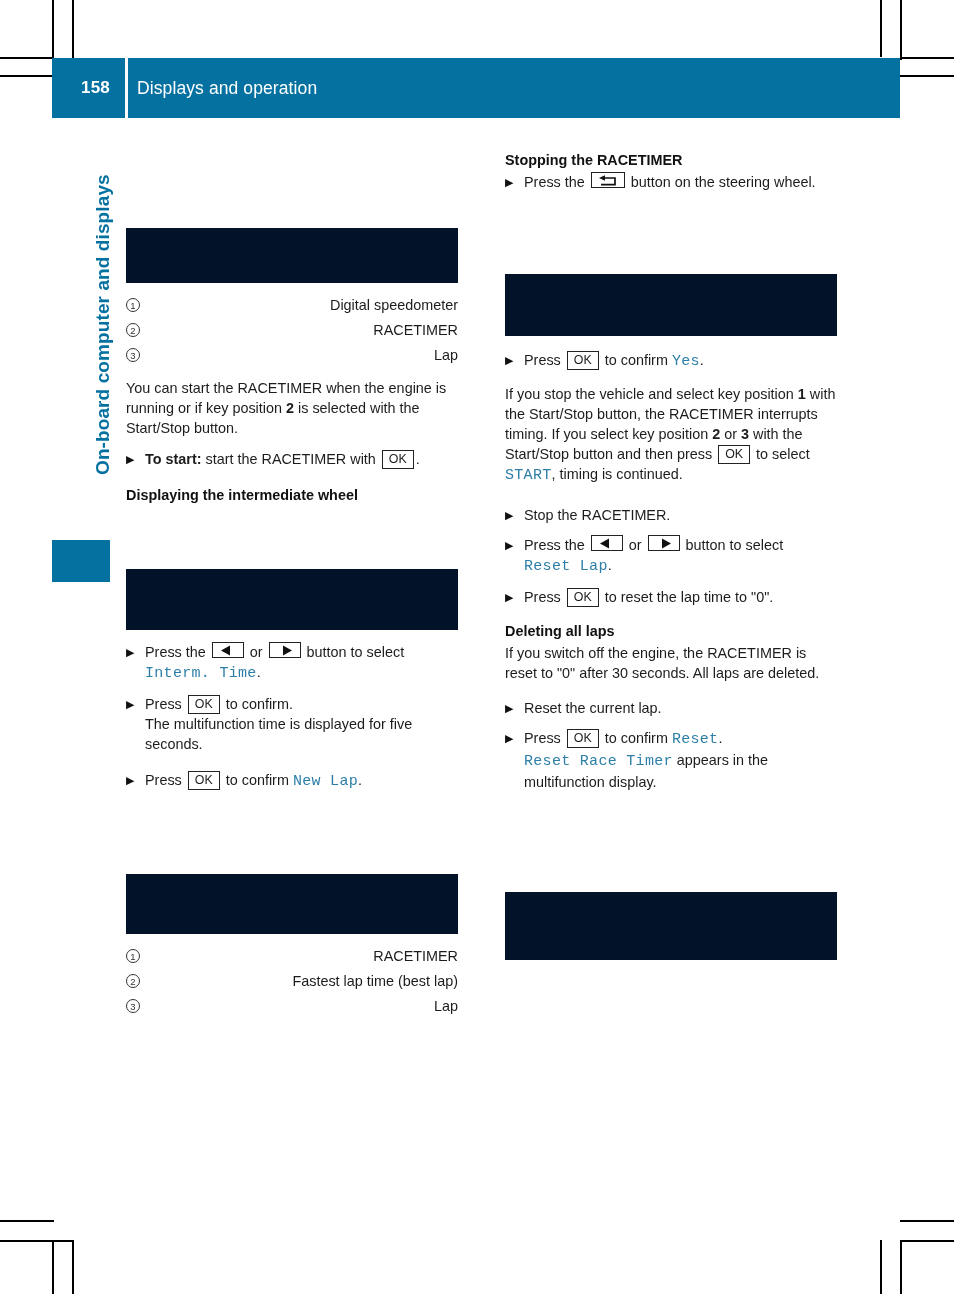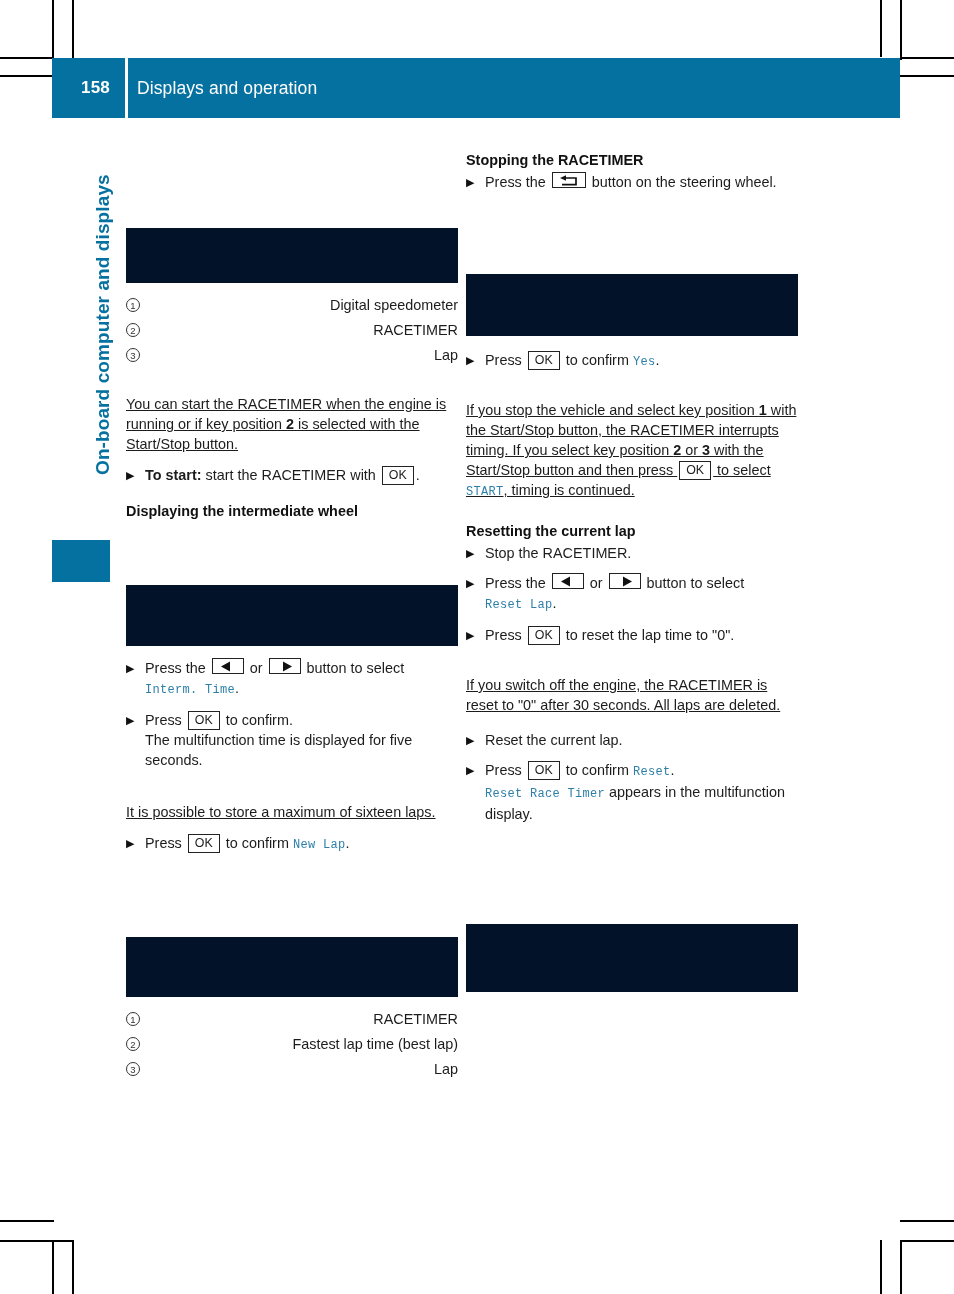--- a/index.html
+++ b/index.html
@@ -97,42 +97,41 @@
 
   
   .col {
     position: absolute;
     width: 332px;
     font-size: 14.4px;
     line-height: 20px;
     color: #1c1c1c;
   }
   .col-left  { left: 126px; top: 150px; }
-  .col-right { left: 466px; top: 150px; }
+  .col-right { left: 505px; top: 150px; }
 
   
   .figure {
     background: #021229;
     width: 100%;
     box-sizing: border-box;
   }
   .figure-wrap {
     position: relative;
     width: 100%;
   }
   .figure-ghost {
     background: #ffffff;
     width: 100%;
   }
 
   
   p { margin: 0 0 0 0; }
   .para {
-    margin: 16px 0 11px 0;
-    text-decoration: underline;
+    margin: 0 0 11px 0;
   }
   .h3 {
     font-weight: bold;
     font-size: 14.4px;
     margin: 0 0 2px 0;
     color: #111111;
   }
 
   
   .legend-item {
@@ -189,21 +188,21 @@
   .key svg { display: block; }
   .key-icon {
     padding: 2px 5px 1px 5px;
     vertical-align: -1px;
   }
 
   
   .mfd {
     color: #2D7FA8;
     font-family: "Liberation Mono", monospace;
-    font-size: 12px;
+    font-size: 15px;
     letter-spacing: 0.3px;
   }
   b, .bold { font-weight: bold; }
 </style>
 </head>
 <body>
 
 <div class="crop-line" style="left:52px;top:0px;width:2px;height:60px;"></div>
 <div class="crop-line" style="left:72px;top:0px;width:2px;height:77px;"></div>
 <div class="crop-line" style="left:0px;top:57px;width:54px;height:2px;"></div>
@@ -285,21 +284,20 @@
           </svg></span><span> button to select </span><br><span class="mfd">Interm. Time</span><span>.</span></span>
   </div>
 
   <div class="step">
     <span class="step-arrow">▶</span>
     <span class="step-body"><span>Press </span><span class="key">OK</span><span> to confirm.</span><br><span>The multifunction time is displayed for five seconds.</span></span>
   </div>
 
   <div style="height:6px;"></div>
 
-  <p class="para">It is possible to store a maximum of sixteen laps.</p>
 
   <div class="step">
     <span class="step-arrow">▶</span>
     <span class="step-body"><span>Press </span><span class="key">OK</span><span> to confirm </span><span class="mfd">New Lap</span><span>.</span></span>
   </div>
 
   <div style="height:10px;"></div>
 
   <div class="figure-wrap">
     <div class="figure-ghost" style="height:62px;"></div>
@@ -350,21 +348,20 @@
     <span class="step-arrow">▶</span>
     <span class="step-body"><span>Press </span><span class="key">OK</span><span> to confirm </span><span class="mfd">Yes</span><span>.</span></span>
   </div>
 
   <div style="height:2px;"></div>
 
   <p class="para"><span>If you stop the vehicle and select key position </span><b>1</b><span> with the Start/Stop button, the RACETIMER interrupts timing. If you select key position </span><b>2</b><span> or </span><b>3</b><span> with the Start/Stop button and then press </span><span class="key">OK</span><span> to select </span><span class="mfd">START</span><span>, timing is continued.</span></p>
 
   <div style="height:8px;"></div>
 
-  <div class="h3">Resetting the current lap</div>
 
   <div class="step">
     <span class="step-arrow">▶</span>
     <span class="step-body">Stop the RACETIMER.</span>
   </div>
 
   <div class="step">
     <span class="step-arrow">▶</span>
     <span class="step-body"><span>Press the </span><span class="key key-icon"><svg width="20" height="11" viewBox="0 0 20 11" aria-hidden="true">
             <polygon points="3,5.5 12,0.5 12,10.5" fill="#111"></polygon>
@@ -373,20 +370,21 @@
           </svg></span><span> button to select </span><br><span class="mfd">Reset Lap</span><span>.</span></span>
   </div>
 
   <div class="step">
     <span class="step-arrow">▶</span>
     <span class="step-body"><span>Press </span><span class="key">OK</span><span> to reset the lap time to "0".</span></span>
   </div>
 
   <div style="height:4px;"></div>
 
+  <div class="h3">Deleting all laps</div>
   <p class="para">If you switch off the engine, the RACETIMER is reset to "0" after 30 seconds. All laps are deleted.</p>
 
   <div style="height:4px;"></div>
 
   <div class="step">
     <span class="step-arrow">▶</span>
     <span class="step-body">Reset the current lap.</span>
   </div>
 
   <div class="step">

